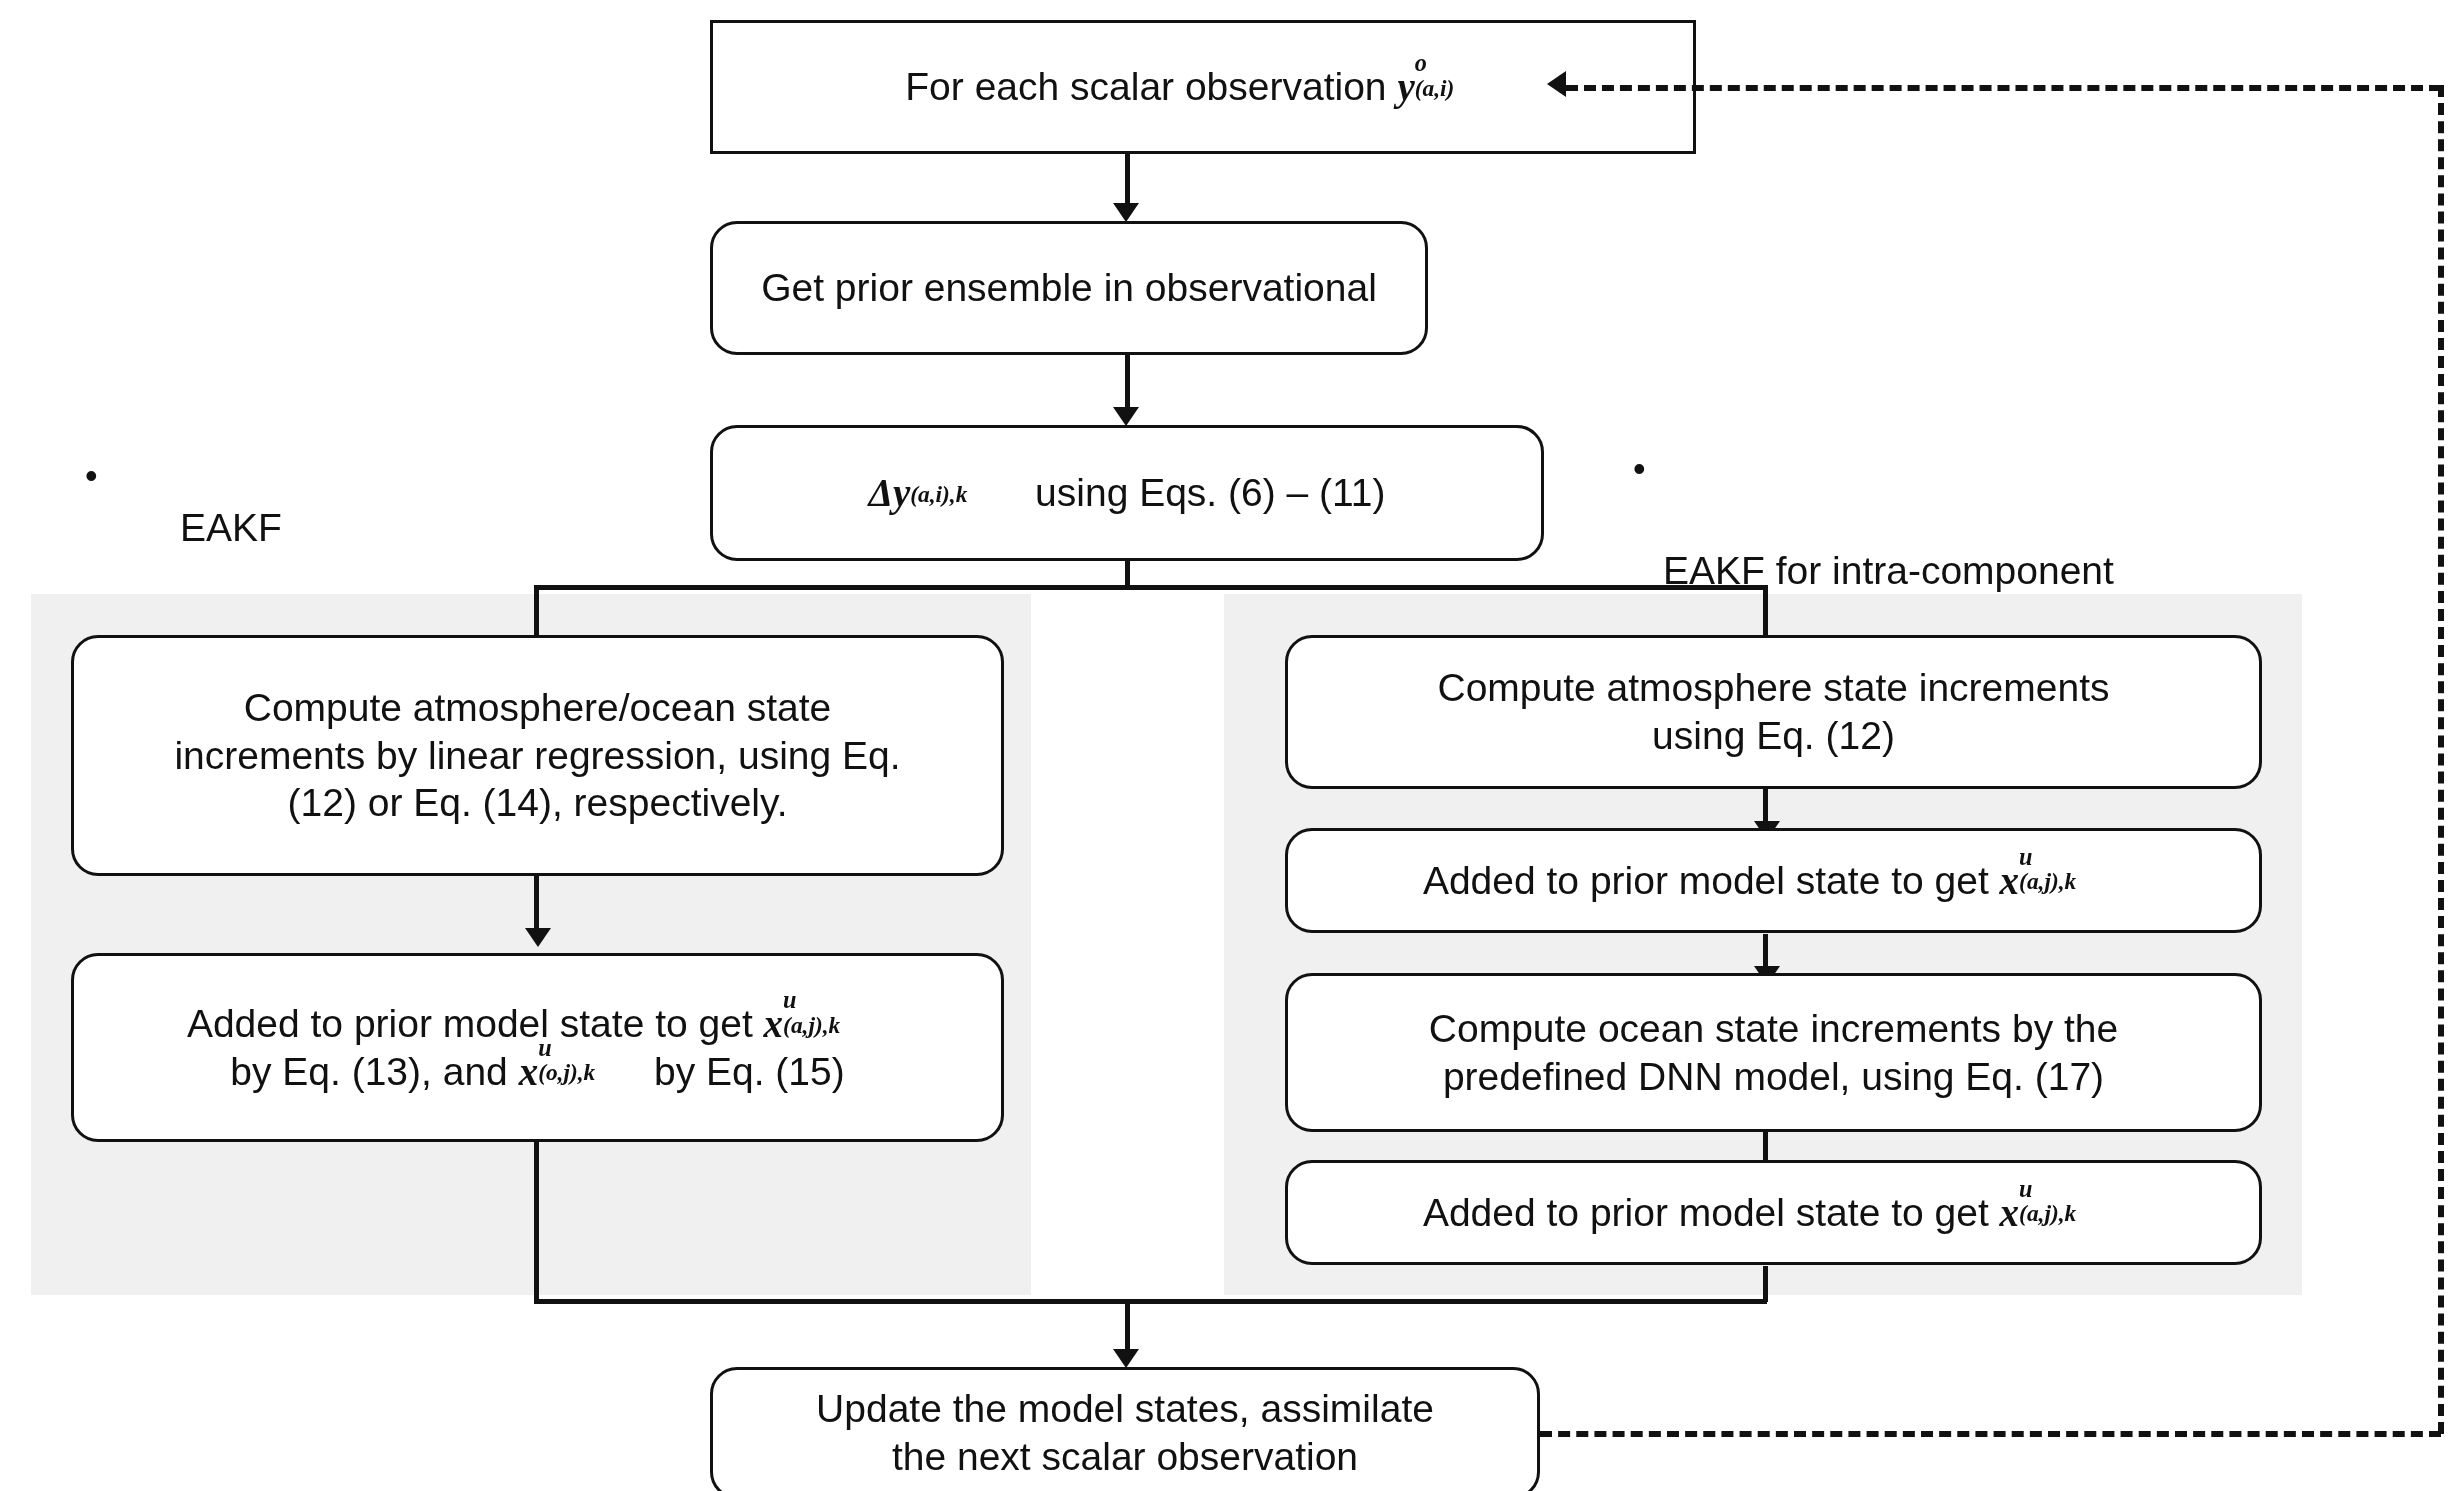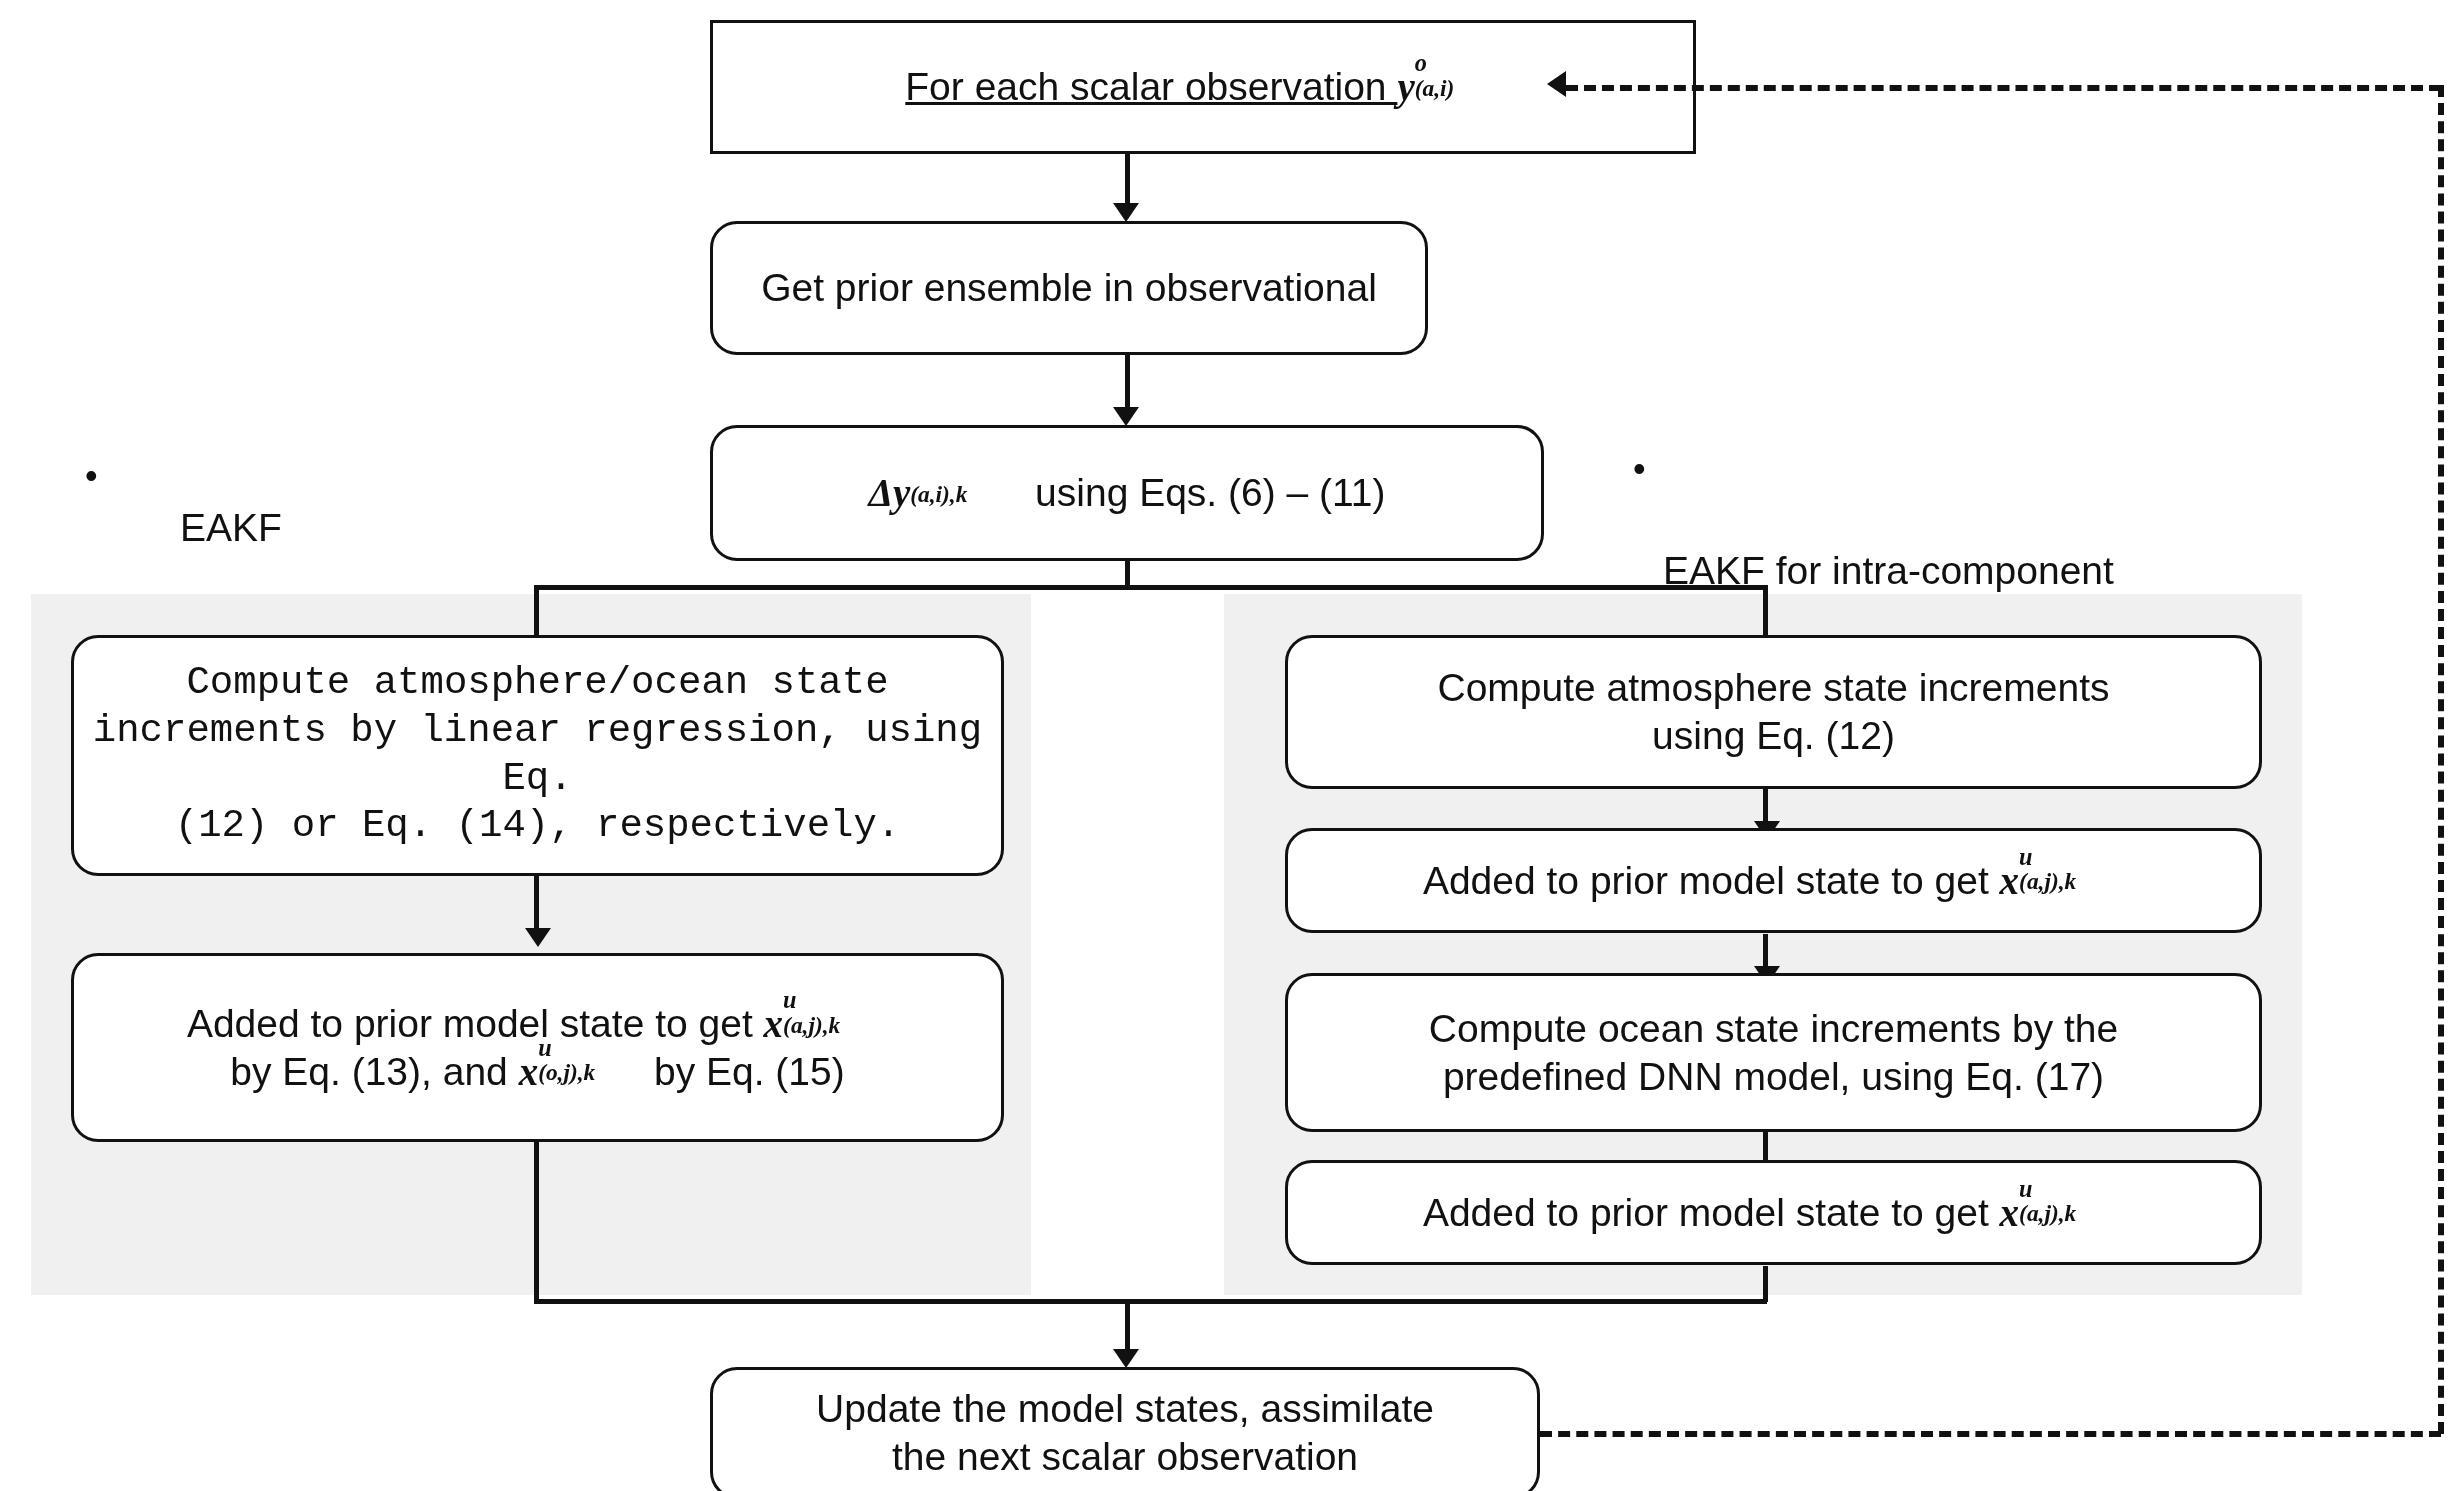--- a/index.html
+++ b/index.html
@@ -49,21 +49,21 @@
   .dash-v{position:absolute;width:0;border-left:6.2px dashed #111111;}
 </style>
 </head>
 <body>
 
 <div id="canvas">
 
   <div class="panel" style="left:31px;top:594px;width:1000px;height:701px;"></div>
   <div class="panel" style="left:1224px;top:594px;width:1078px;height:701px;"></div>
 
-  <div class="node sq" style="left:710px;top:19.6px;width:986px;height:134px;text-decoration:underline;">
+  <div class="node sq" style="left:710px;top:19.6px;width:986px;height:134px;">
     <span>
       <span>For each scalar observation </span><span class="mvar"><span>y</span><span class="sup">o</span><span class="sub">(a,i)</span></span><span class="mspacer" style="width:86px"></span>
     </span>
   </div>
 
   <div class="ln vl" style="left:1125px;top:154px;height:54px;"></div>
   <div class="arrow-d" style="left:1113px;top:203px;"></div>
 
   <div class="node rnd" style="left:710px;top:221px;width:718px;height:134px;flex-direction:column;">
     <span>Get prior ensemble in observational</span>
@@ -93,21 +93,21 @@
     </span>
   </div>
 
   <div class="ln vl" style="left:1125px;top:560px;height:27px;"></div>
   <div class="ln hl" style="left:534px;top:585px;width:1233px;"></div>
   <div class="ln vl" style="left:534px;top:585px;height:87px;"></div>
   <div class="arrow-d" style="left:525px;top:668px;"></div>
   <div class="ln vl" style="left:1763px;top:585px;height:87px;"></div>
   <div class="arrow-d" style="left:1754px;top:668px;"></div>
 
-  <div class="node rnd" style="left:71px;top:635px;width:933px;height:241px;flex-direction:column;font-family:Liberation Mono, monospace;">
+  <div class="node rnd" style="left:71px;top:635px;width:933px;height:241px;flex-direction:column;">
     <span>Compute atmosphere/ocean state</span>
     <span>increments by linear regression, using Eq.</span>
     <span>(12) or Eq. (14), respectively.</span>
   </div>
 
   <div class="ln vl" style="left:534px;top:876px;height:55px;"></div>
   <div class="arrow-d" style="left:525px;top:928px;"></div>
 
   <div class="node rnd" style="left:71px;top:953px;width:933px;height:189px;flex-direction:column;">
     <span>

